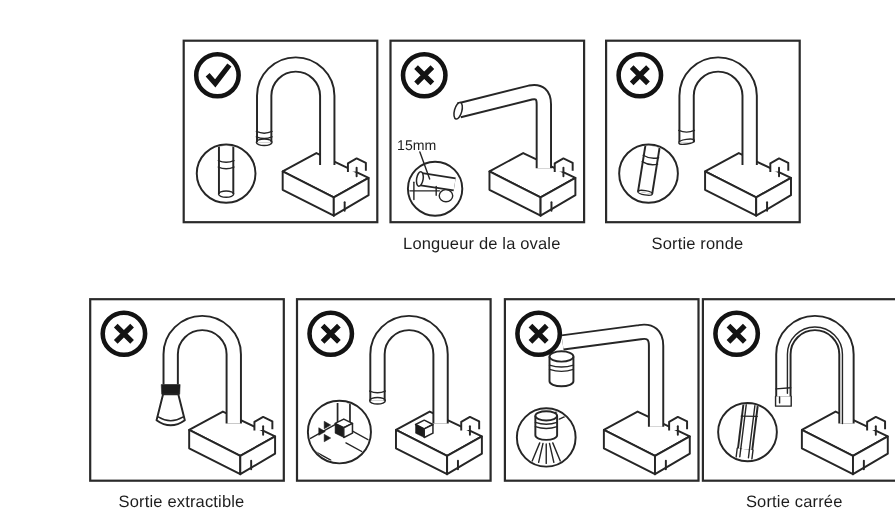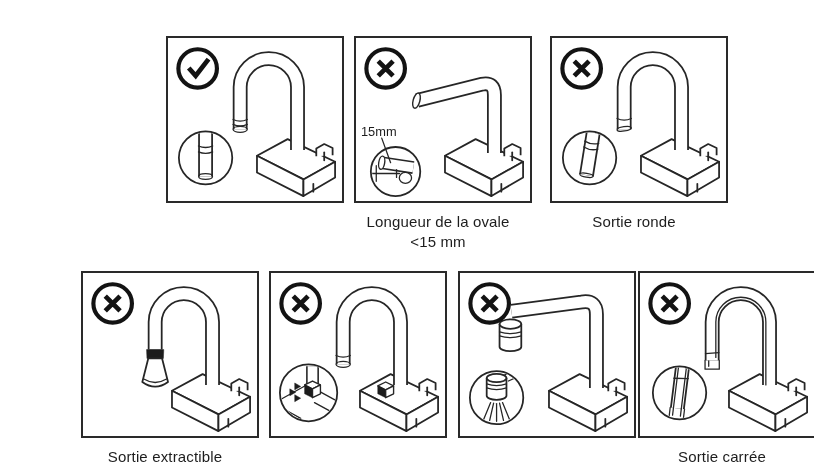--- a/index.html
+++ b/index.html
@@ -110,21 +110,20 @@
         </g>
         <text class="dim" x="5" y="100">15mm</text>
         <g>
           <circle class="ring" cx="30" cy="31" r="19.5"></circle>
           <path class="glyph" d="M22.5,23.5 L37.5,38.5 M37.5,23.5 L22.5,38.5"></path>
         </g>
       </svg>
     </div>
     <figcaption class="caption">
       <div>Longueur de la ovale</div>
-      <div>&lt;15 mm</div>
     </figcaption>
   </figure>
 
   <figure class="panel" style="left:534px;top:20px;">
     <div class="panel-box">
       <svg viewBox="0 0 176 166" preserveAspectRatio="none">
         <g>
           <polygon class="f" points="90,120 121,103 169,126 137,144"></polygon>
           <polygon class="f" points="90,120 137,144 137,161 90,137"></polygon>
           <polygon class="f" points="137,144 169,126 169,142 137,161"></polygon>

